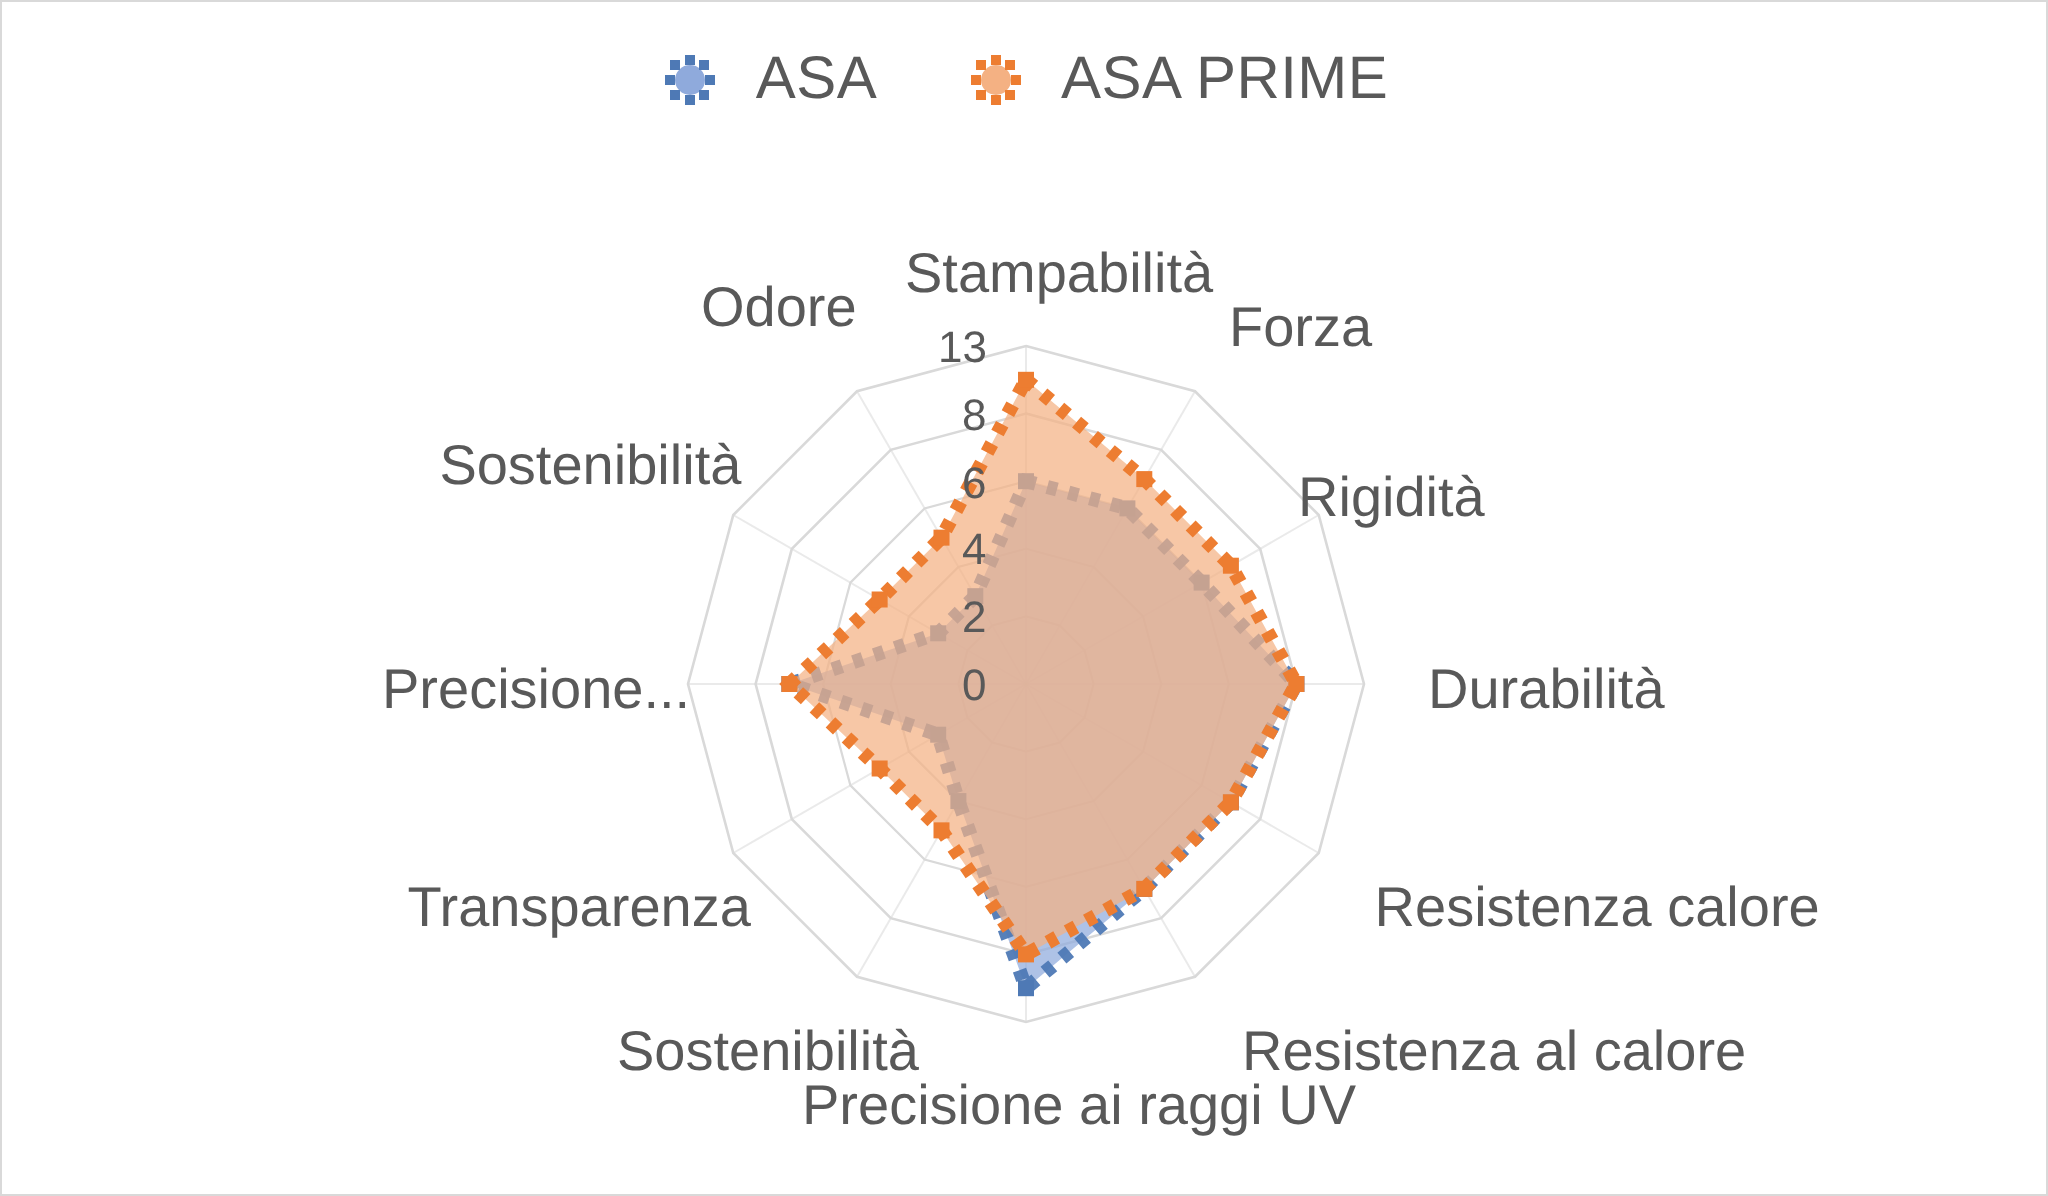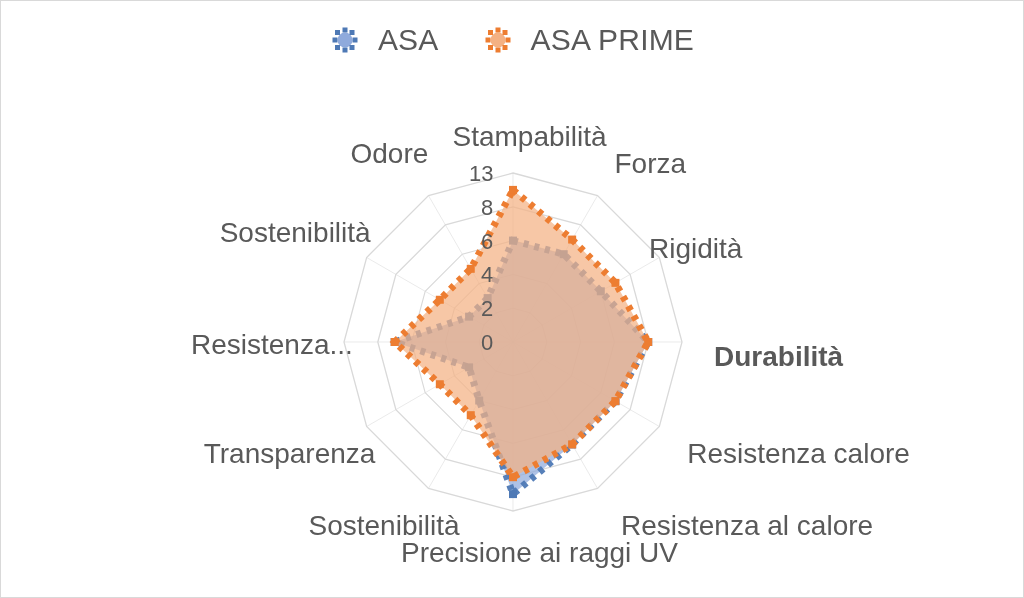--- a/index.html
+++ b/index.html
@@ -177,27 +177,27 @@
             <rect x="389.70" y="337.00" width="8" height="8" fill="#ed7d31"></rect>
             <rect x="434.82" y="294.75" width="8" height="8" fill="#ed7d31"></rect>
             <rect x="465.75" y="263.82" width="8" height="8" fill="#ed7d31"></rect>
           </g>
         </g>
     </svg>
     <div id="cat-labels">
         <div class="cat-label" style="left: 451.5px; top: 122px;">Stampabilità</div>
         <div class="cat-label" style="left: 613.5px; top: 148.7px;">Forza</div>
         <div class="cat-label" style="left: 648px; top: 221.5px; margin-top: 12px;">Rigidità</div>
-        <div class="cat-label" style="left: 713px; top: 342px; font-weight: bold;">Durabilità</div>
+        <div class="cat-label" style="left: 713px; top: 330px;">Durabilità</div>
         <div class="cat-label" style="left: 686.3px; top: 438.5px;">Resistenza calore</div>
         <div class="cat-label" style="left: 620px; top: 511.3px;">Resistenza al calore</div>
         <div class="cat-label" style="left: 400px; top: 538px;">Precisione ai raggi UV</div>
         <div class="cat-label" style="left: 307.5px; top: 511.3px;">Sostenibilità</div>
         <div class="cat-label" style="left: 202.7px; top: 438.5px;">Transparenza</div>
-        <div class="cat-label" style="left: 190px; top: 330px;">Resistenza...</div>
+        <div class="cat-label" style="left: 190px; top: 330px;">Precisione...</div>
         <div class="cat-label" style="left: 218.7px; top: 218px;">Sostenibilità</div>
         <div class="cat-label" style="left: 349.5px; top: 139px;">Odore</div>
       </div>
     <div id="tick-labels">
         <div class="tick-label" style="left: 480px; top: 331px;">0</div>
         <div class="tick-label" style="left: 480px; top: 297.2px;">2</div>
         <div class="tick-label" style="left: 480px; top: 263.4px;">4</div>
         <div class="tick-label" style="left: 480px; top: 229.6px;">6</div>
         <div class="tick-label" style="left: 480px; top: 195.8px;">8</div>
         <div class="tick-label" style="left: 468px; top: 162px;">13</div>

